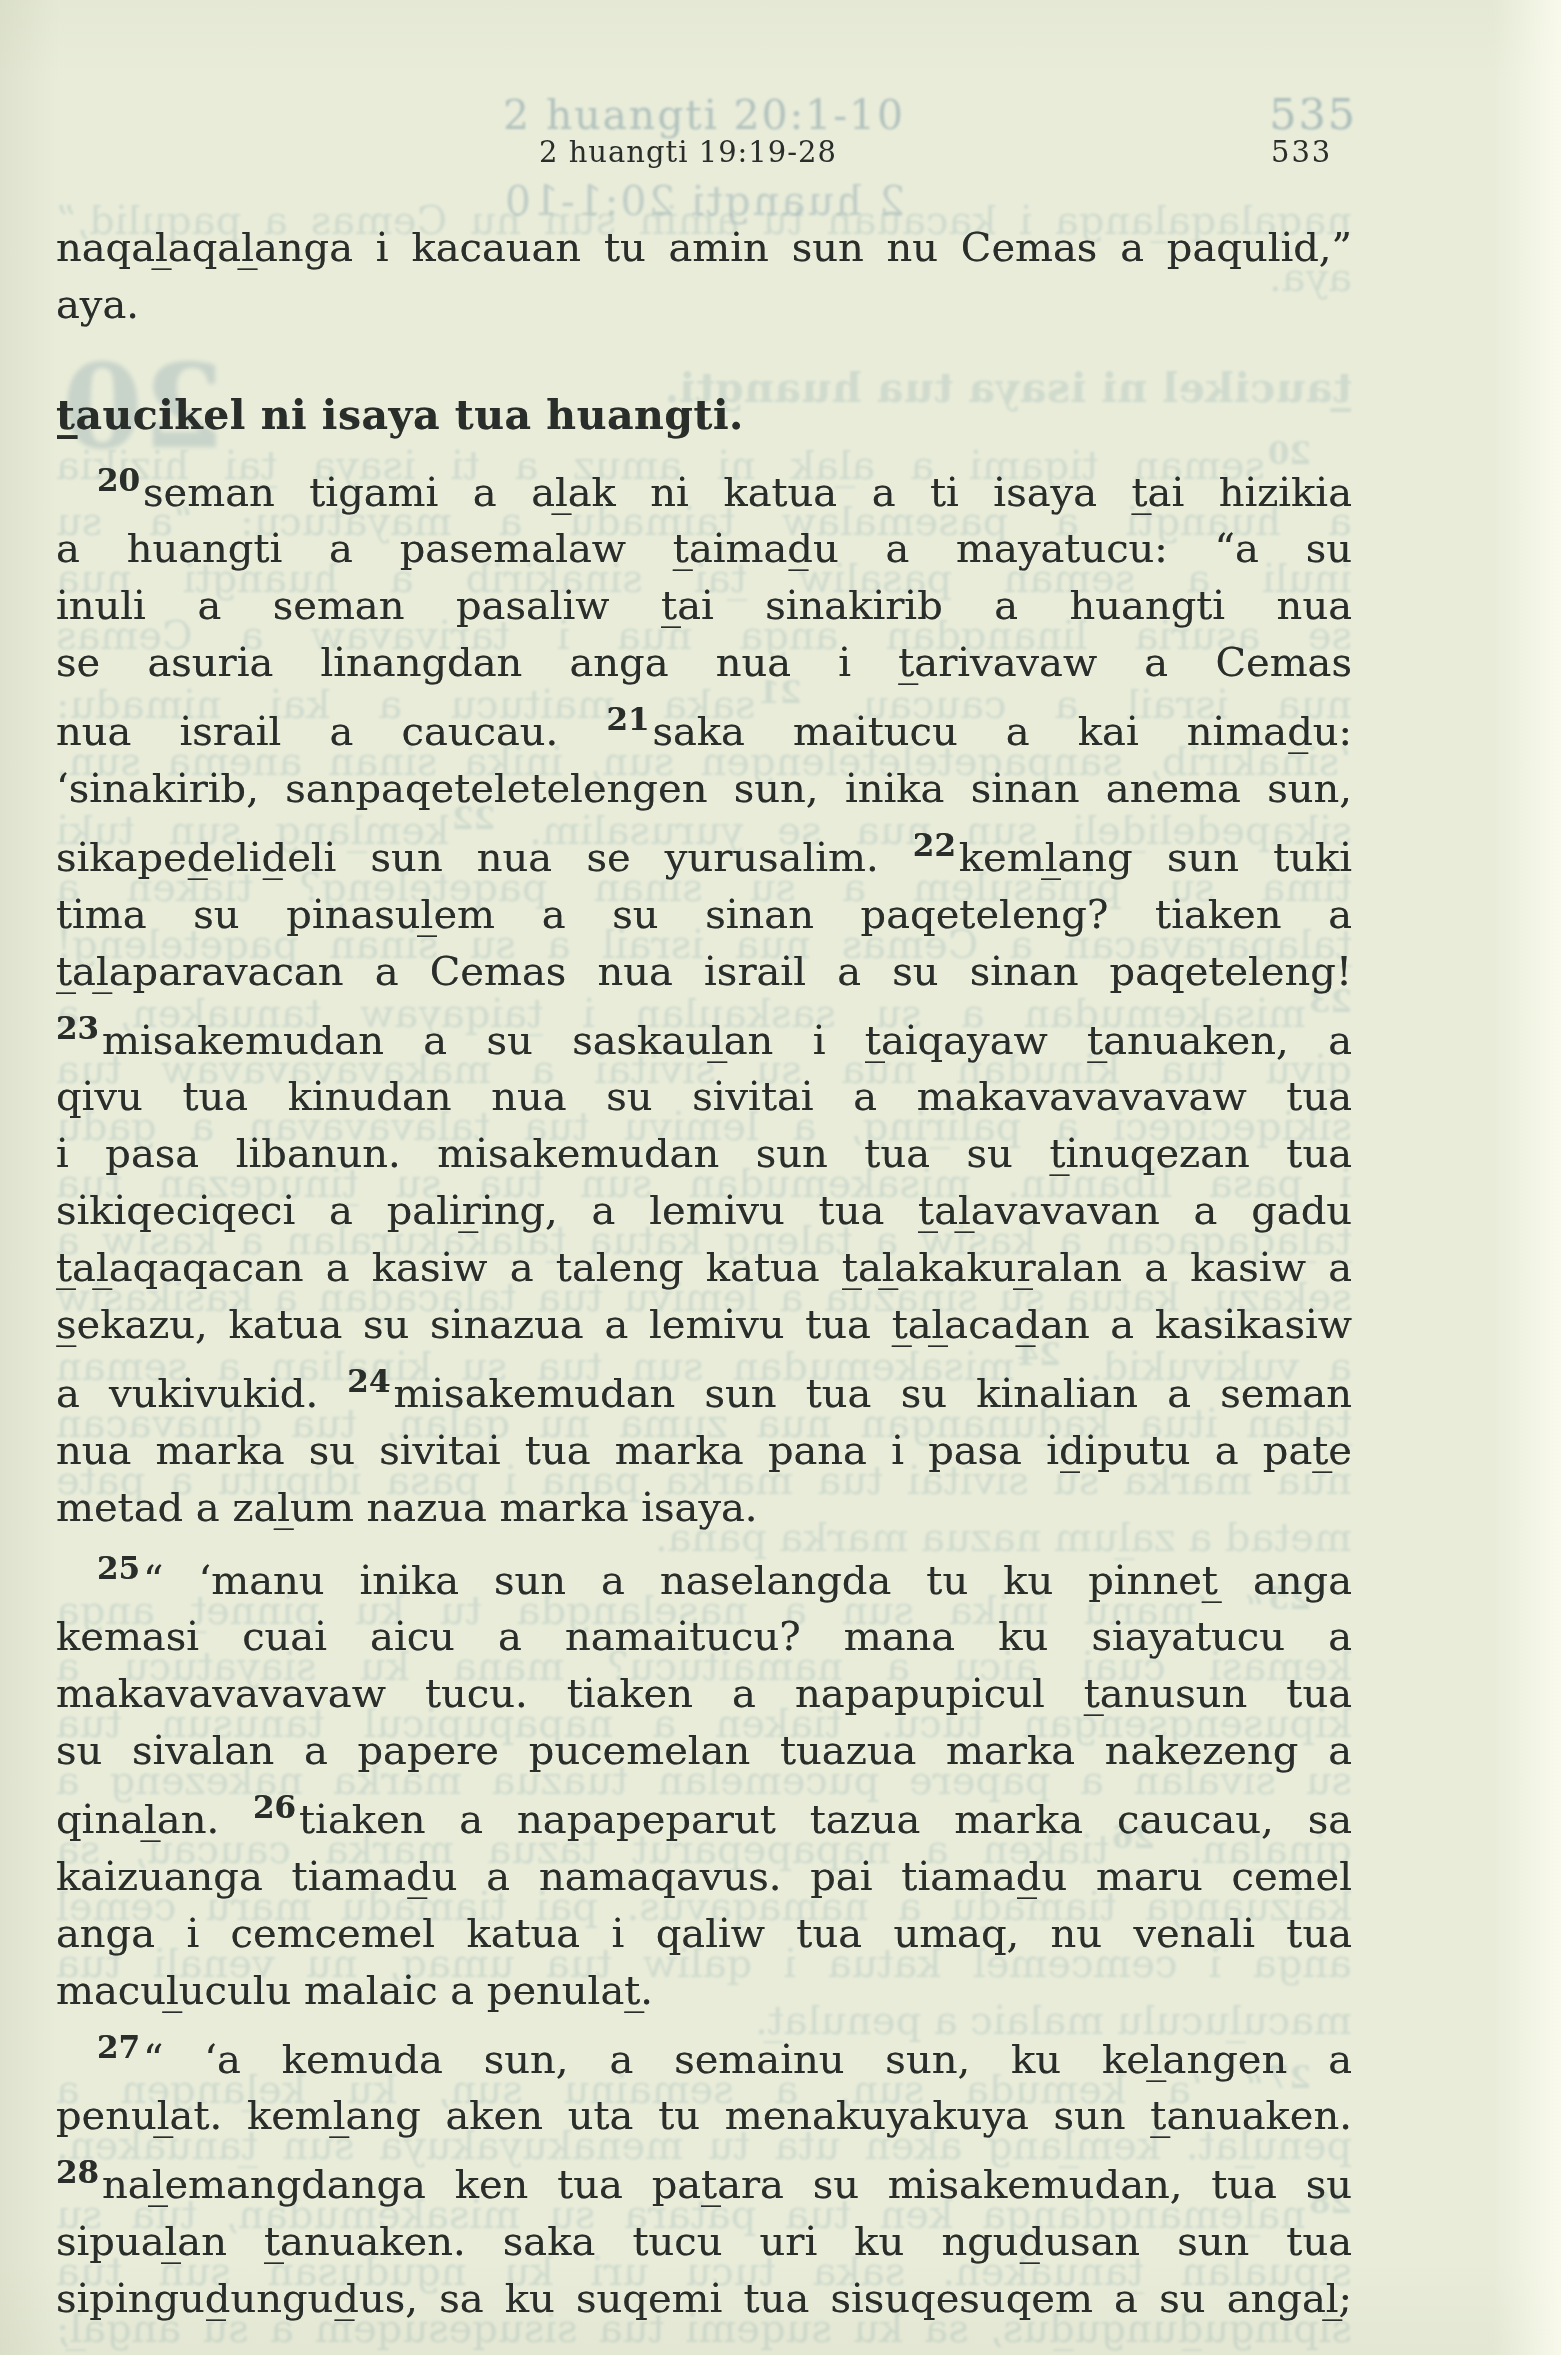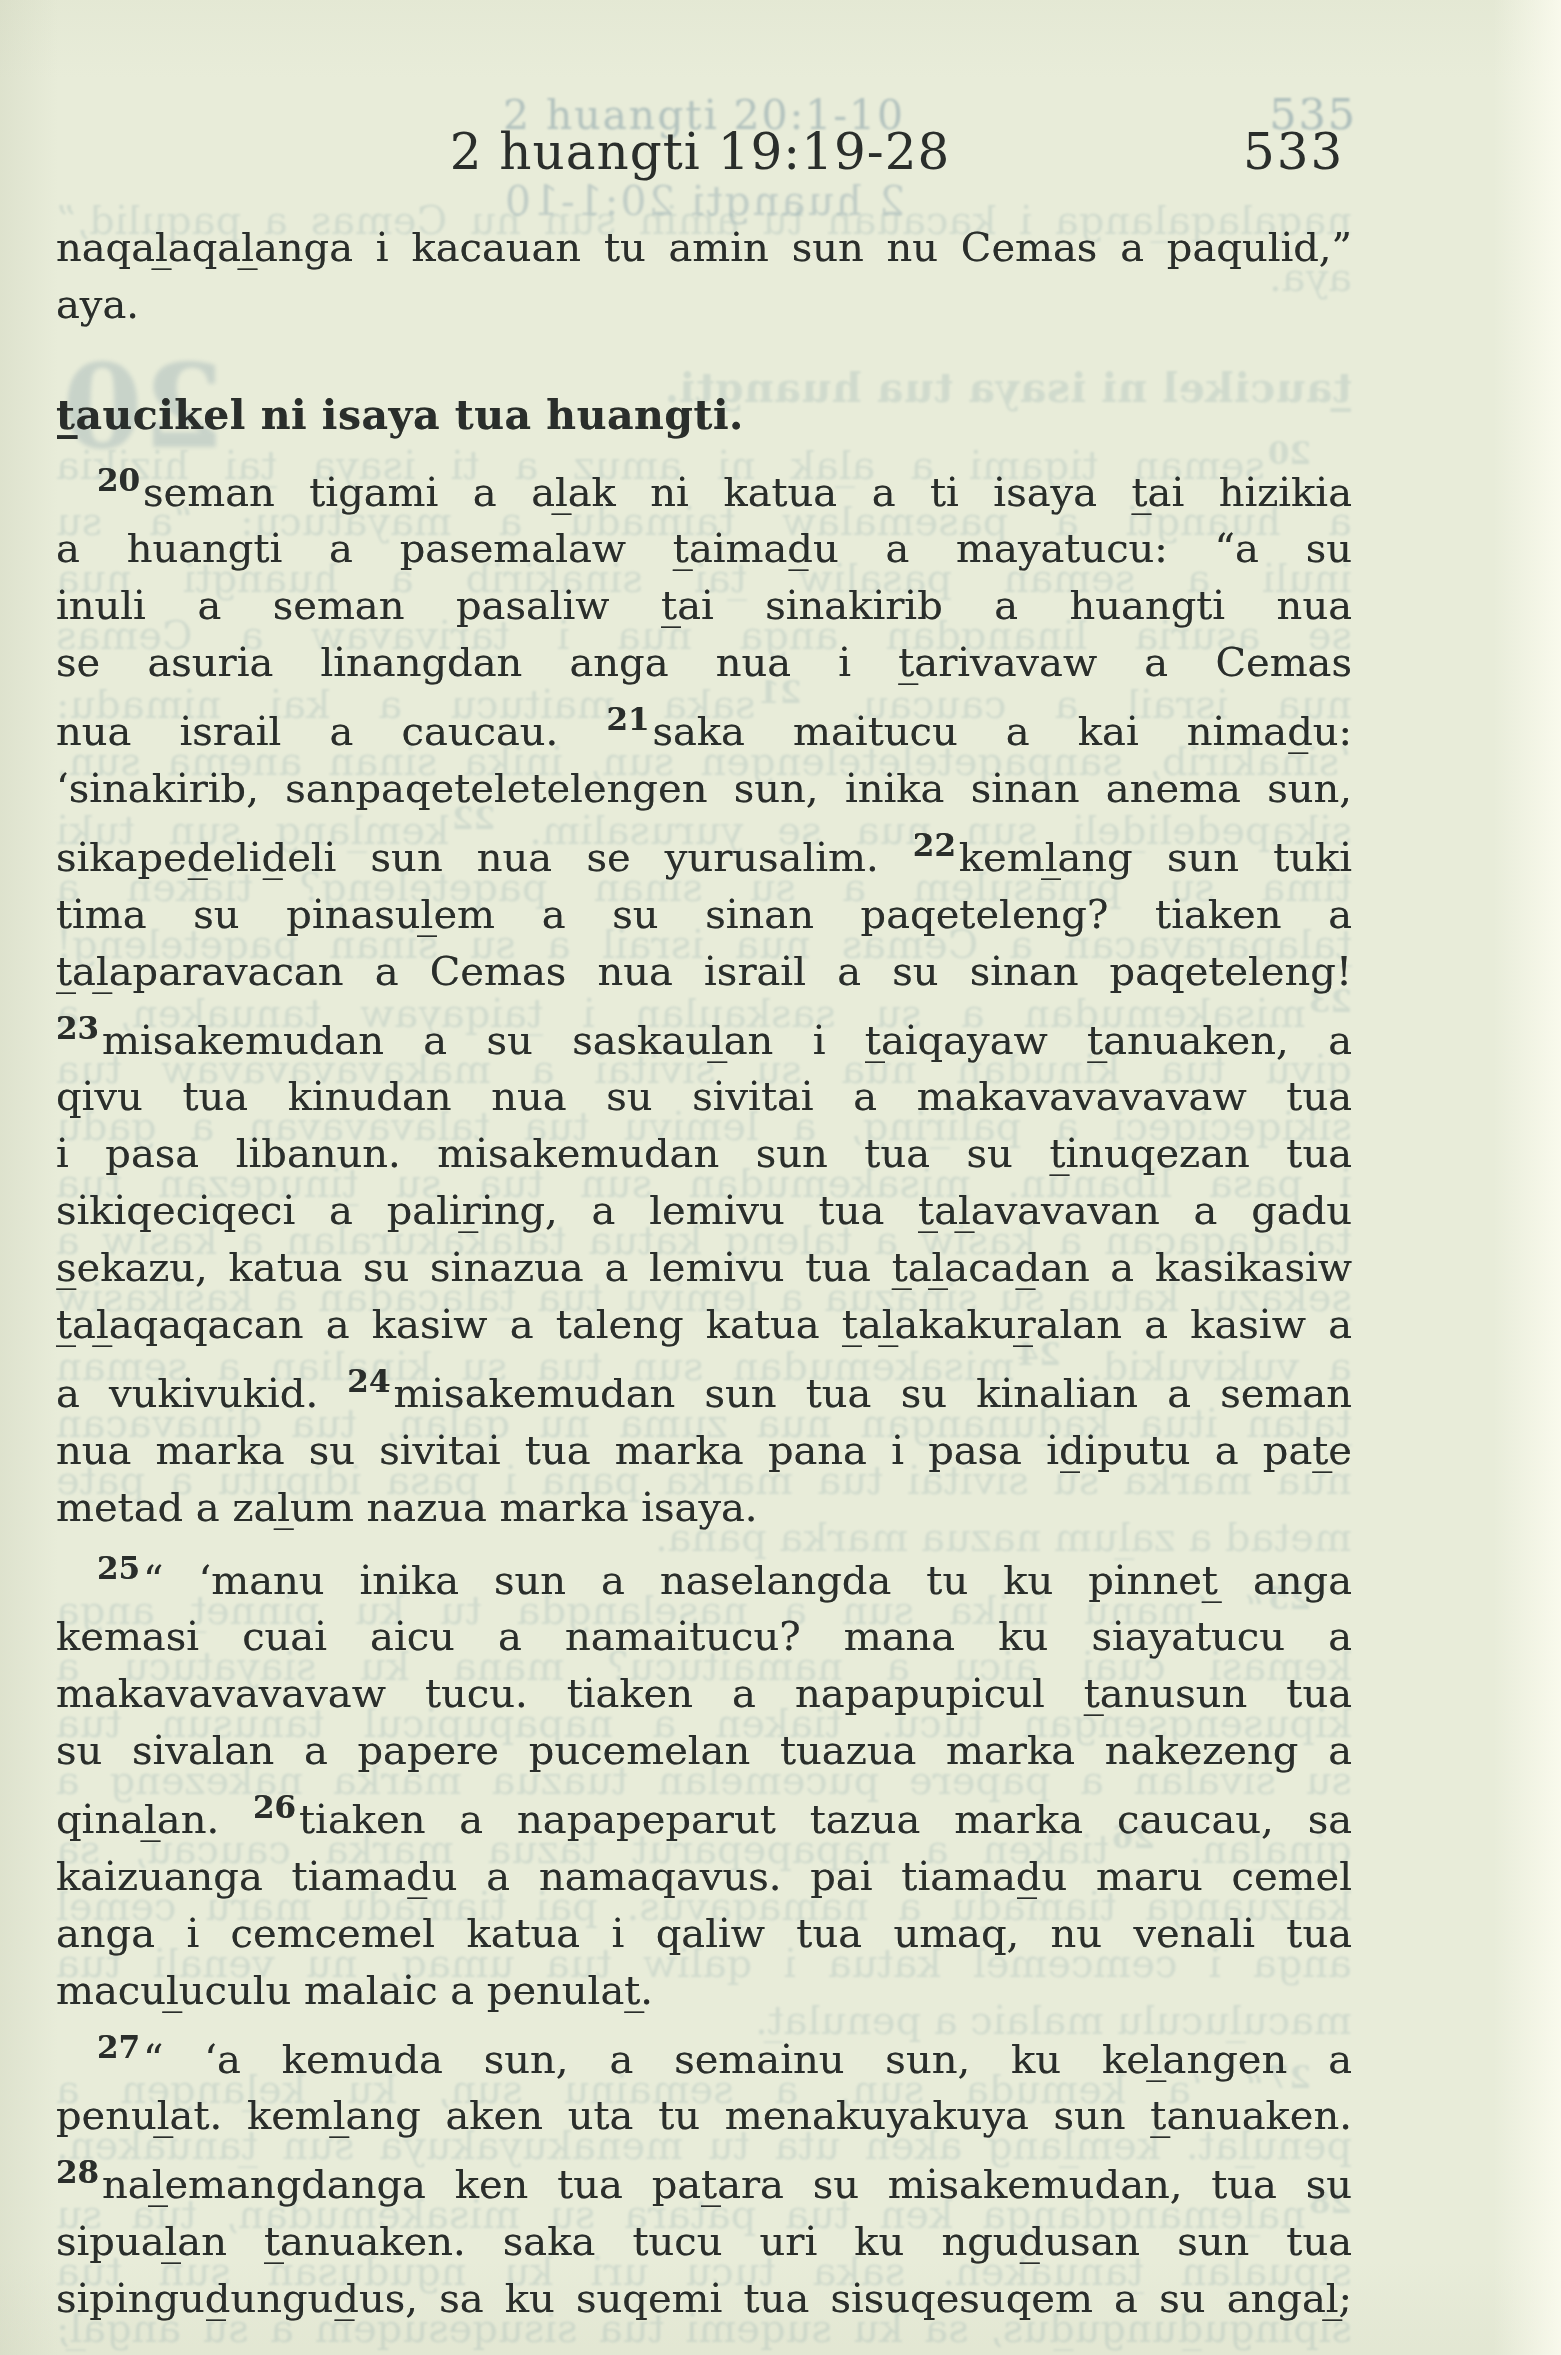--- a/index.html
+++ b/index.html
@@ -10,22 +10,22 @@
       linear-gradient(90deg, rgba(190,196,170,.25) 0px, rgba(190,196,170,0) 58px),
       linear-gradient(270deg, rgba(252,252,240,.85) 0px, rgba(252,252,240,0) 68px),
       linear-gradient(180deg, rgba(210,216,190,.18) 0px, rgba(210,216,190,0) 78px, rgba(210,216,190,0) 2261px, rgba(205,210,185,.2) 2355px),
       #e8ecd9;
     overflow:hidden;
     font-family:"DejaVu Serif","Liberation Serif",serif;
     color:#2a2e2b;
   }
   
   .header{
-    position:absolute;left:52px;top:124px;width:1296px;height:56px;
-    font-size:50px;line-height:56px;
+    position:absolute;left:40px;top:124px;width:1296px;height:56px;
+    font-size:29px;line-height:56px;
   }
   .header .title{
     position:absolute;left:0;right:0;text-align:center;
     letter-spacing:1px;
   }
   .header .pageno{
     position:absolute;right:3.9px;top:0;letter-spacing:1.9px;
   }
   
   .text-col{
@@ -161,22 +161,22 @@
         <div class="line">se <b>asuria</b> linangdan anga nua i t̲arivavaw a <b>Cemas</b></div>
         <div class="line">nua <b>israil</b> a caucau. <span class="v">21</span>saka maitucu a kai nimad̲u:</div>
         <div class="line">‘<b>sinakirib</b>, sanpaqeteletelengen sun, inika sinan anema sun,</div>
         <div class="line">sikaped̲elid̲eli sun nua se <b>yurusalim</b>. <span class="v">22</span>keml̲ang sun tuki</div>
         <div class="line">tima su pinasul̲em a su sinan paqeteleng? tiaken a</div>
         <div class="line">t̲al̲aparavacan a <b>Cemas</b> nua <b>israil</b> a su sinan paqeteleng!</div>
         <div class="line"><span class="v">23</span>misakemudan a su saskaul̲an i t̲aiqayaw t̲anuaken, a</div>
         <div class="line">qivu tua kinudan nua su sivitai a makavavavavaw tua</div>
         <div class="line">i pasa <b>libanun</b>. misakemudan sun tua su t̲inuqezan tua</div>
         <div class="line">sikiqeciqeci a palir̲ing, a lemivu tua t̲al̲avavavan a gadu</div>
+        <div class="line">t̲al̲aqaqacan a kasiw a taleng katua t̲al̲akakur̲alan a kasiw a</div>
         <div class="line">s̲ekazu, katua su sinazua a lemivu tua t̲al̲acad̲an a kasikasiw</div>
-        <div class="line">t̲al̲aqaqacan a kasiw a taleng katua t̲al̲akakur̲alan a kasiw a</div>
         <div class="line">a vukivukid. <span class="v">24</span>misakemudan sun tua su kinalian a seman</div>
         <div class="line">nua marka su sivitai tua marka pana i pasa <b>id̲iputu</b> a pat̲e</div>
         <div class="line no-stretch">metad a zal̲um nazua marka isaya.</div>
       </div>
       <div class="para gap">
         <div class="line indent"><span class="v">25</span>“ ‘manu inika sun a naselangda tu ku pinnet̲ anga</div>
         <div class="line">kemasi cuai aicu a namaitucu? mana ku siayatucu a</div>
         <div class="line">makavavavavaw tucu. tiaken a napapupicul t̲anusun tua</div>
         <div class="line">su sivalan a papere pucemelan tuazua marka nakezeng a</div>
         <div class="line">qinal̲an. <span class="v">26</span>tiaken a napapeparut tazua marka caucau, sa</div>

